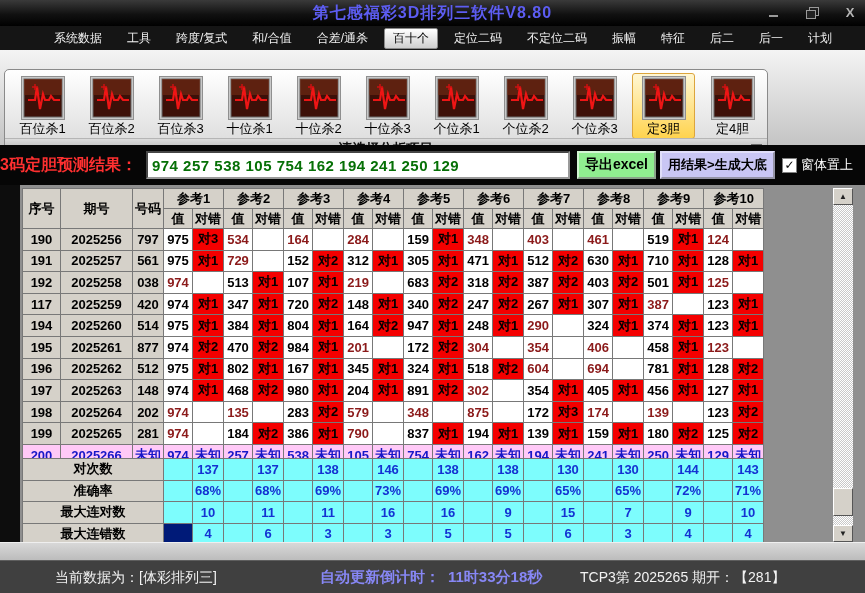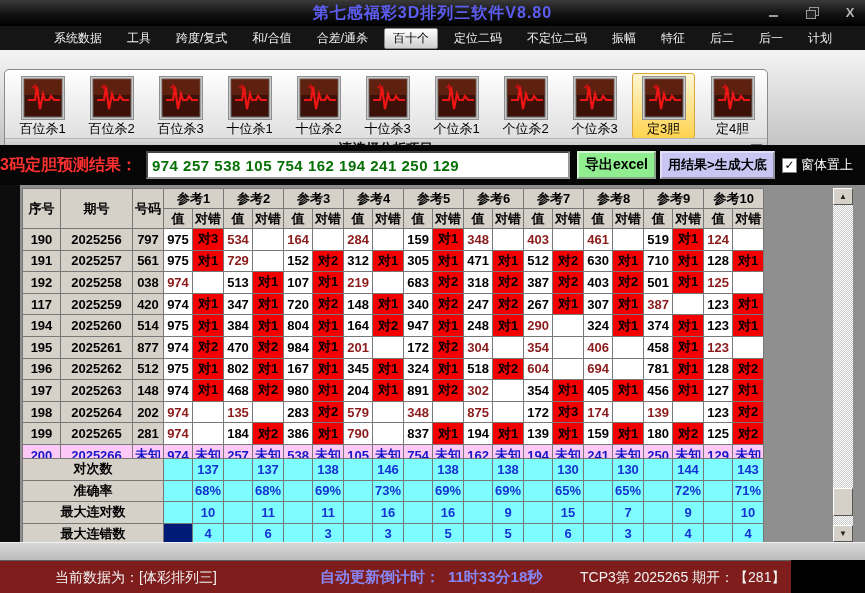--- a/index.html
+++ b/index.html
@@ -81,21 +81,21 @@
   .scroll-btn{position:absolute;left:0;width:20px;height:17px;background:#d5d1c9;
     border:1px solid;border-color:#fff #555 #555 #fff;box-sizing:border-box;
     text-align:center;font-size:8px;line-height:15px;color:#222;}
   .scroll-up{top:0;}
   .scroll-down{bottom:0;}
   .scroll-thumb{position:absolute;left:0;top:300px;width:20px;height:28px;background:#d5d1c9;
     border:1px solid;border-color:#fff #555 #555 #fff;box-sizing:border-box;}
   .bottomband{position:absolute;left:0;top:357px;width:865px;height:18px;
     background:linear-gradient(#d8d8d8,#bcbcbc);border-top:1px solid #efefef;box-sizing:border-box;}
   
-  .statusbar{position:absolute;left:0;top:560px;width:791px;height:33px;background:#7f1d1d;
+  .statusbar{position:absolute;left:0;top:560px;width:865px;height:33px;background:#404040;
     border-top:1px solid #5e5e5e;box-sizing:border-box;}
   .sb-left{position:absolute;left:55px;top:8px;color:#f2f2f2;font-size:14px;}
   .sb-mid-label{position:absolute;left:320px;top:7px;color:#8787f5;font-size:15px;font-weight:bold;}
   .sb-mid-value{position:absolute;left:448px;top:7px;color:#8787f5;font-size:15px;font-weight:bold;}
   .sb-right{position:absolute;left:580px;top:8px;color:#f2f2f2;font-size:14px;}
 </style>
 </head>
 <body>
 
 <div class="titlebar">

